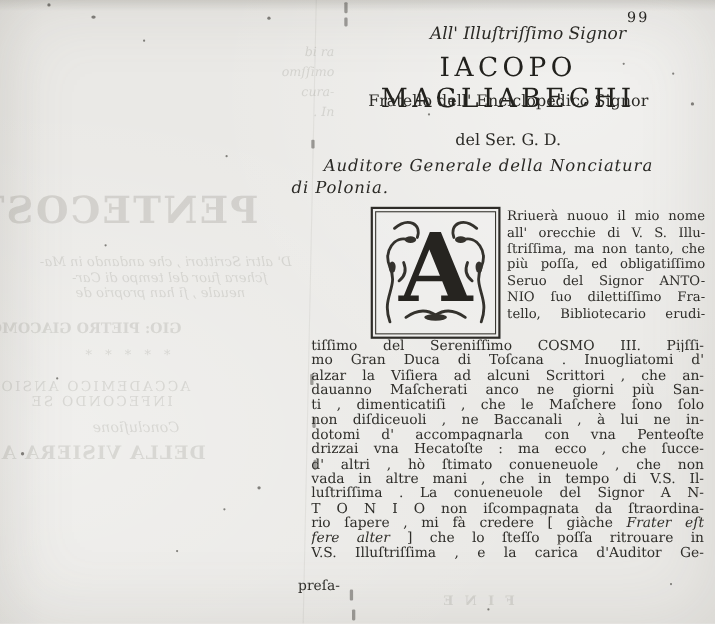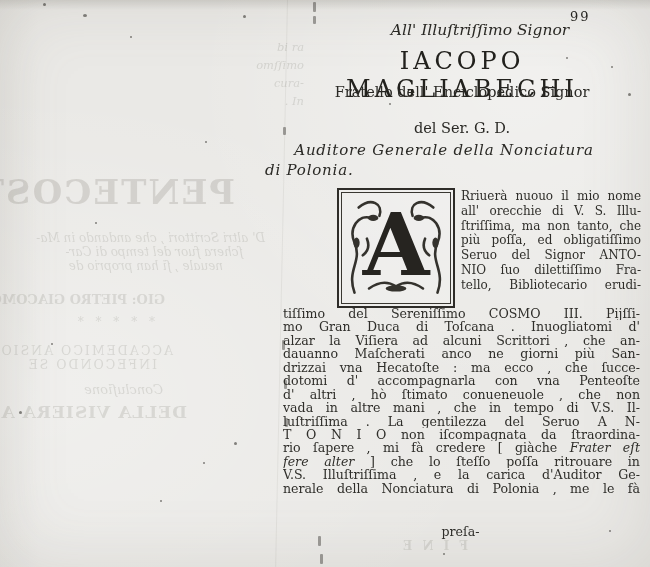--- a/index.html
+++ b/index.html
@@ -30,21 +30,21 @@
   .dropcap{left:337px;top:188px;width:118px;height:120px;border:2.5px solid #2e2c28;box-sizing:border-box;background:rgba(255,255,255,0.15);}
   .dropcap-inner{position:absolute;left:2px;top:2px;right:2px;bottom:2px;border:1px solid #3a3832;}
   .dropcap svg{position:absolute;left:3px;top:3px;}
   .dropcap-letter{position:absolute;left:0;top:2px;width:100%;height:100%;text-align:center;font-size:86px;line-height:106px;font-weight:bold;color:#262420;}
   
   .wrapped{left:461px;top:189px;width:180px;}
   .wrapped .bline{height:14.75px;line-height:14.75px;font-size:12px;text-align:justify;text-align-last:justify;white-space:nowrap;overflow:hidden;}
   .fulltext{left:283px;top:307px;width:357px;}
   .fulltext .bline{height:13.45px;line-height:13.45px;font-size:12.6px;text-align:justify;text-align-last:justify;white-space:nowrap;overflow:hidden;}
   .bline .it{font-style:italic;}
-  .catchword{left:282px;top:524px;width:357px;text-align:center;font-size:12.6px;color:#2f2e2a;}
+  .catchword{left:271px;top:524px;width:357px;text-align:left;font-size:12.6px;color:#2f2e2a;}
   
   .ghost{transform:scaleX(-1);color:rgba(88,84,72,0.15);white-space:nowrap;}
   .g-title{left:-45px;top:172px;width:280px;font-size:34px;font-weight:bold;letter-spacing:2px;color:rgba(88,84,72,0.17);}
   .g-it1{left:30px;top:231px;width:235px;font-style:italic;font-size:12px;}
   .g-it2{left:58px;top:245px;width:185px;font-style:italic;font-size:12px;}
   .g-it3{left:73px;top:259px;width:150px;font-style:italic;font-size:12px;}
   .g-author{left:-60px;top:292px;width:225px;font-size:13px;font-weight:bold;}
   .g-ast{left:55px;top:315px;width:100px;font-size:12px;letter-spacing:4px;}
   .g-acc{left:8px;top:343px;width:165px;font-size:12.5px;letter-spacing:2px;}
   .g-inf{left:42px;top:357px;width:115px;font-size:12.5px;letter-spacing:2px;}
@@ -129,30 +129,31 @@
     <div class="bline">Seruo del Signor ANTO-</div>
     <div class="bline">NIO ſuo dilettiſſimo Fra-</div>
     <div class="bline">tello, Bibliotecario erudi-</div>
   </div>
 
   <div class="abs fulltext">
     <div class="bline">tiſſimo del Sereniſſimo COSMO III. Pijſſi-</div>
     <div class="bline">mo Gran Duca di Toſcana . Inuogliatomi d'</div>
     <div class="bline">alzar la Viſiera ad alcuni Scrittori , che an-</div>
     <div class="bline">dauanno Maſcherati anco ne giorni più San-</div>
+    <div class="bline">ti , dimenticatiſi , che le Maſchere ſono ſolo</div>
+    <div class="bline">non diſdiceuoli , ne Baccanali , à lui ne in-</div>
+    <div class="bline">dotomi d' accompagnarla con vna Penteoſte</div>
     <div class="bline">drizzai vna Hecatoſte : ma ecco , che ſucce-</div>
-    <div class="bline">dotomi d' accompagnarla con vna Penteoſte</div>
     <div class="bline">d' altri , hò ſtimato conueneuole , che non</div>
     <div class="bline">vada in altre mani , che in tempo di V.S. Il-</div>
-    <div class="bline">luſtriſſima . La gentilezza del Seruo A N-</div>
+    <div class="bline">luſtriſſima . La conueneuole del Signor A N-</div>
     <div class="bline">T O N I O non iſcompagnata da ſtraordina-</div>
     <div class="bline"><span>rio ſapere , mi fà credere [ giàche </span><span class="it">Frater eſt</span></div>
     <div class="bline"><span class="it">fere alter</span><span> ] che lo ſteſſo poſſa ritrouare in</span></div>
     <div class="bline">V.S. Illuſtriſſima , e la carica d'Auditor Ge-</div>
-    <div class="bline">nerale della Nonciatura di Polonia , me le fà</div>
   </div>
 
   <div class="abs catchword">preſa-</div>
 
   <div class="speck" style="left:43px;top:3px;width:3px;height:3px;"></div>
   <div class="speck" style="left:83px;top:14px;width:4px;height:3px;"></div>
   <div class="speck" style="left:243px;top:15px;width:3px;height:3px;"></div>
   <div class="speck" style="left:130px;top:36px;width:2px;height:2px;"></div>
   <div class="speck" style="left:389px;top:103px;width:2px;height:2px;"></div>
   <div class="speck" style="left:611px;top:66px;width:2px;height:2px;"></div>

